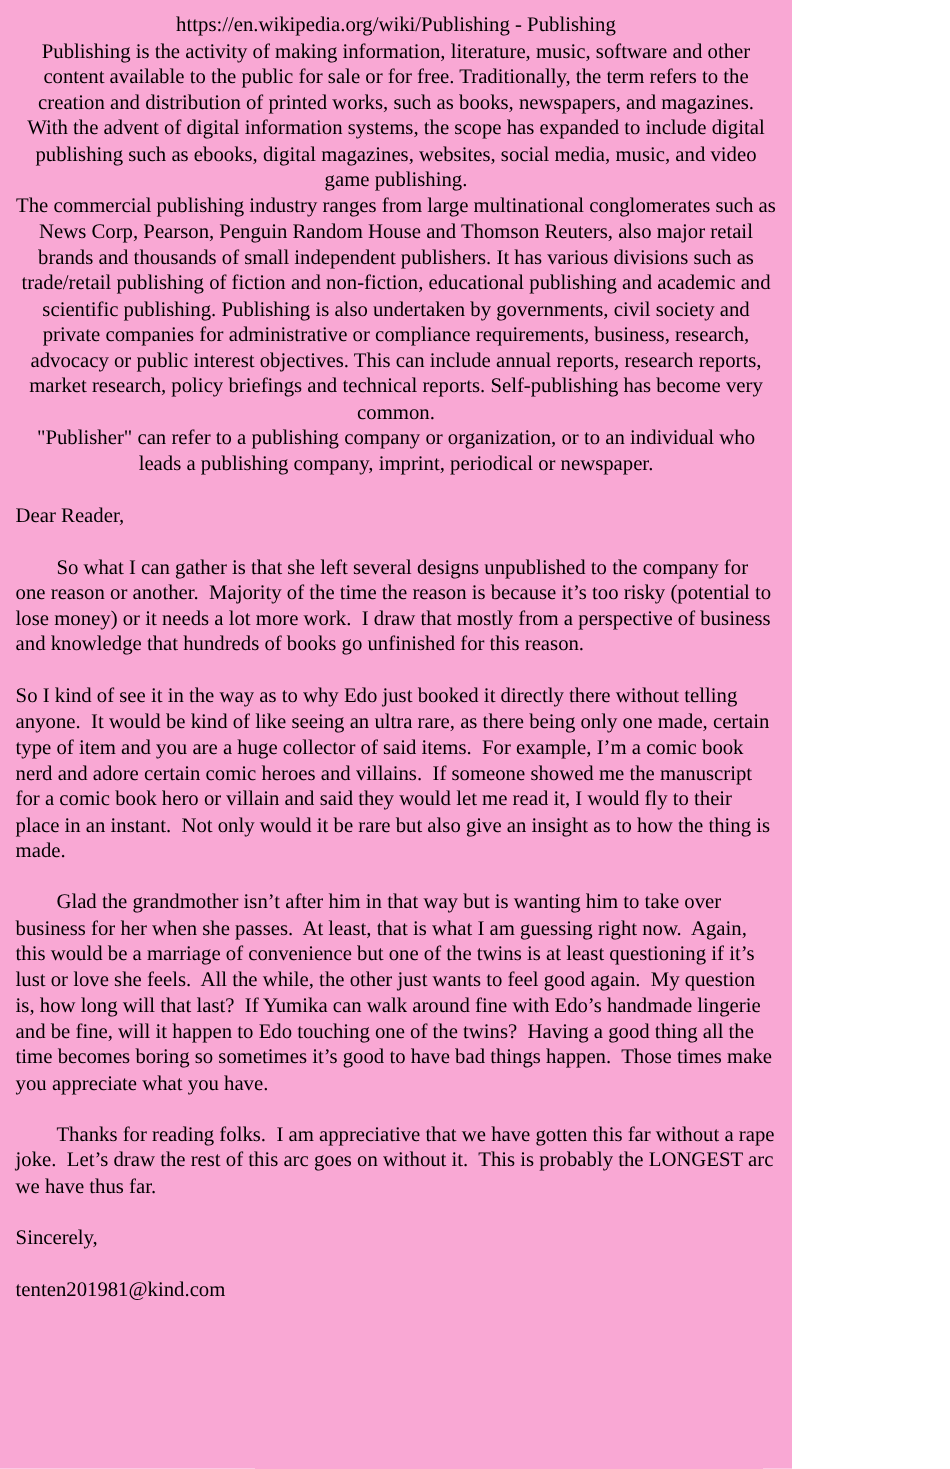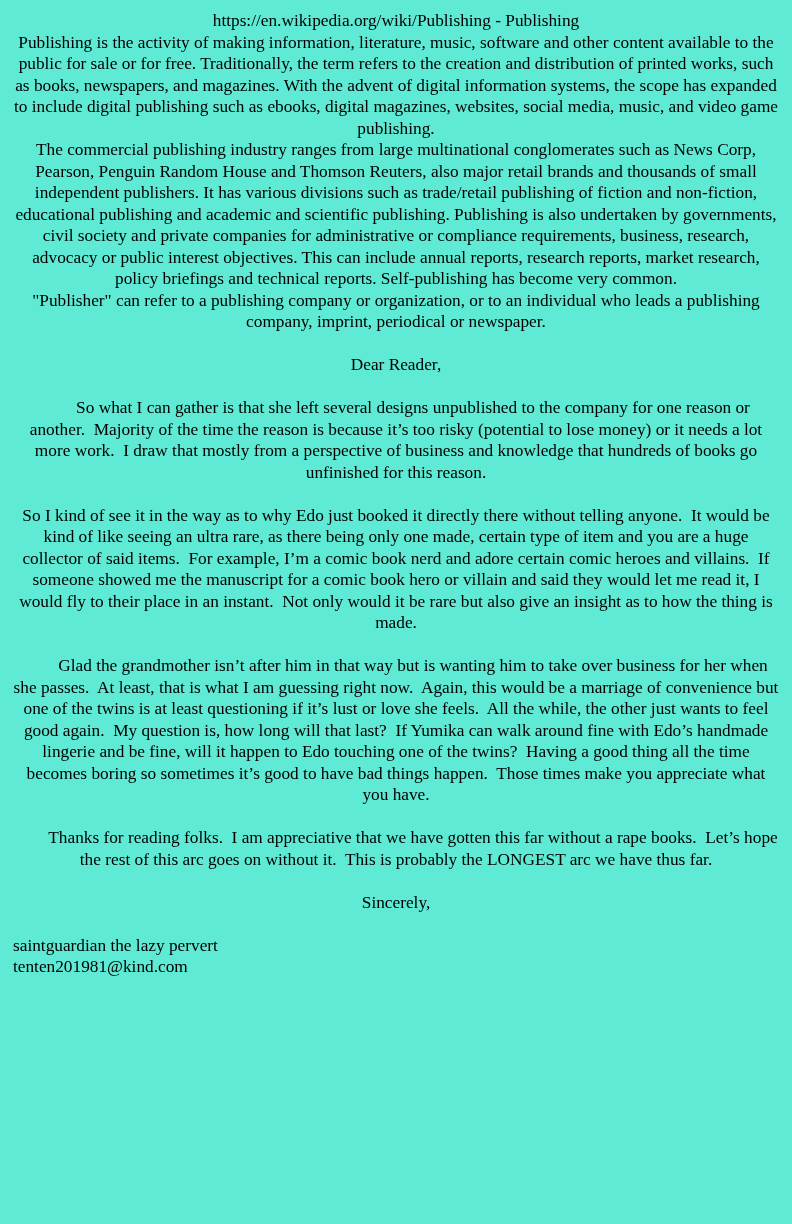--- a/index.html
+++ b/index.html
@@ -1,35 +1,35 @@
 <!DOCTYPE html>
 <html><head>
 <meta charset="utf-8">
 <style>
   html, body { margin: 0; padding: 0; background: #ffffff; }
   .page {
-    width: 792px;
+    width: 660px;
     min-height: 1224px;
     box-sizing: border-box;
     padding: 10px 13px 40px 13px;
-    background: #5eead4;
+    background: #f9a8d4;
     color: #000000;
     font-family: "Liberation Serif", "DejaVu Serif", serif;
     font-size: 17.3px;
     line-height: 21.5px;
   }
   .header-block p {
     margin: 0;
     text-align: center;
     white-space: pre-wrap;
   }
   .letter { margin-top: 21.5px; }
   .letter p {
     margin: 0 0 21.5px 0;
-    text-align: center;
+    text-align: left;
     white-space: pre-wrap;
   }
   .letter p.indent { text-indent: 34px; }
   .signature { margin-top: 21.5px; }
   .signature div {
     margin: 0;
     white-space: pre-wrap;
   }
 </style>
 </head>
@@ -47,23 +47,22 @@
   <div class="letter">
     <p>Dear Reader,</p>
 
     <p class="indent">So what I can gather is that she left several designs unpublished to the company for one reason or another.  Majority of the time the reason is because it’s too risky (potential to lose money) or it needs a lot more work.  I draw that mostly from a perspective of business and knowledge that hundreds of books go unfinished for this reason.</p>
 
     <p>So I kind of see it in the way as to why Edo just booked it directly there without telling anyone.  It would be kind of like seeing an ultra rare, as there being only one made, certain type of item and you are a huge collector of said items.  For example, I’m a comic book nerd and adore certain comic heroes and villains.  If someone showed me the manuscript for a comic book hero or villain and said they would let me read it, I would fly to their place in an instant.  Not only would it be rare but also give an insight as to how the thing is made.</p>
 
     <p class="indent">Glad the grandmother isn’t after him in that way but is wanting him to take over business for her when she passes.  At least, that is what I am guessing right now.  Again, this would be a marriage of convenience but one of the twins is at least questioning if it’s lust or love she feels.  All the while, the other just wants to feel good again.  My question is, how long will that last?  If Yumika can walk around fine with Edo’s handmade lingerie and be fine, will it happen to Edo touching one of the twins?  Having a good thing all the time becomes boring so sometimes it’s good to have bad things happen.  Those times make you appreciate what you have.</p>
 
 
-    <p class="indent">Thanks for reading folks.  I am appreciative that we have gotten this far without a rape books.  Let’s hope the rest of this arc goes on without it.  This is probably the LONGEST arc we have thus far.</p>
+    <p class="indent">Thanks for reading folks.  I am appreciative that we have gotten this far without a rape joke.  Let’s draw the rest of this arc goes on without it.  This is probably the LONGEST arc we have thus far.</p>
 
     <p>Sincerely,</p>
 
     <div class="signature">
-      <div>saintguardian the lazy pervert</div>
       <div>tenten201981@kind.com</div>
     </div>
   </div>
 
 </div>
 
 </body></html>

